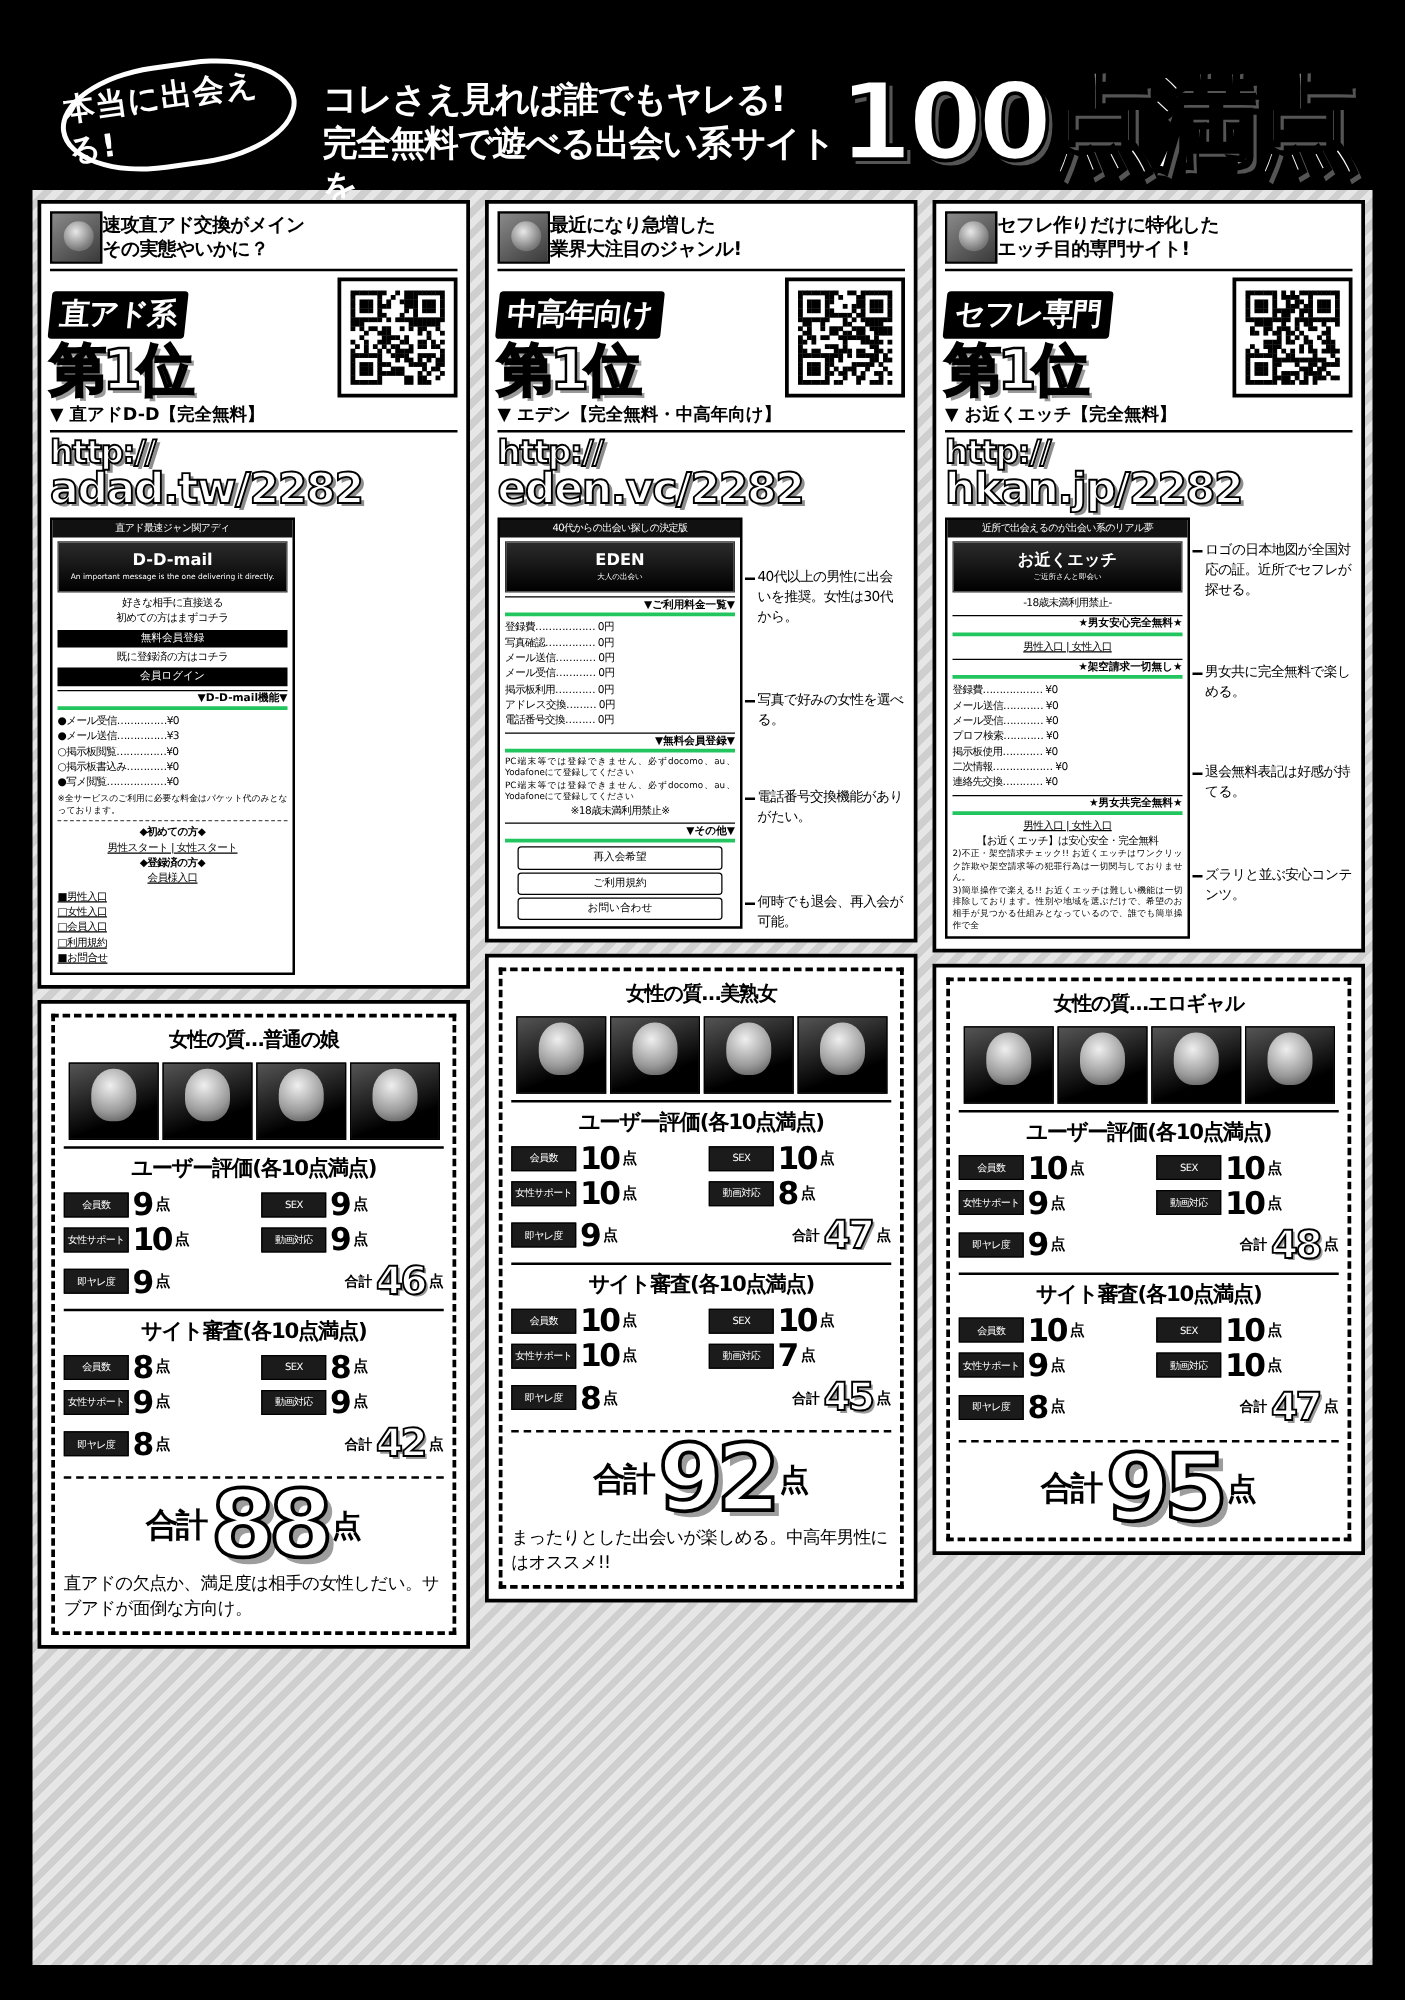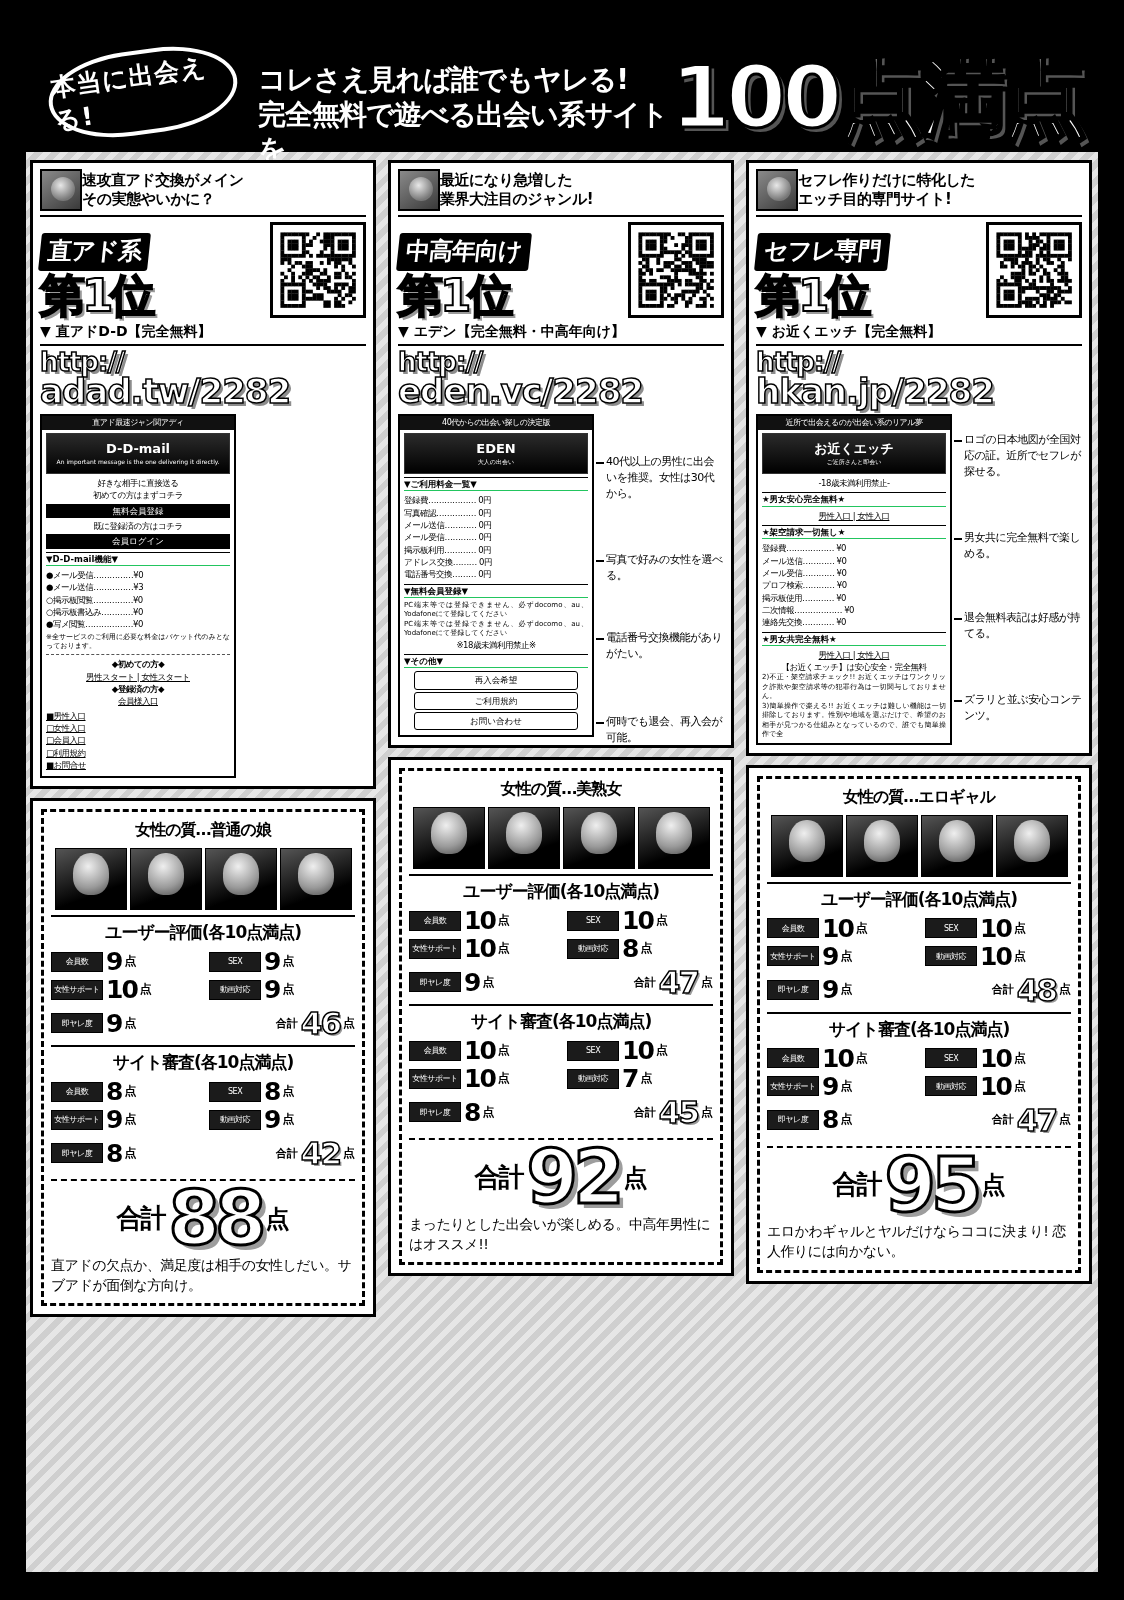--- a/index.html
+++ b/index.html
@@ -114,21 +114,21 @@
   .shot .bar { background:#111; color:#fff; text-align:center; font-size:8px; padding:1px 0; letter-spacing:-0.5px;}
   .shot .logo {
     margin:3px 4px; border:1px solid #333; background:linear-gradient(#2b2b2b,#000);
     color:#fff; text-align:center; padding:6px 2px; font-weight:bold; font-size:13px;
   }
   .shot .logo small { display:block; font-size:6px; font-weight:normal; }
   .shot .line { padding:0 4px; letter-spacing:-0.5px; }
   .shot .ctr { text-align:center; }
   .shot .inv { background:#000; color:#fff; text-align:center; margin:2px 4px; padding:1px 0; }
   .shot .btn { border:1px solid #000; margin:2px 14px; text-align:center; padding:2px 0; border-radius:3px;}
-  .shot .hdr2 { text-align:left; font-weight:bold; border-top:1px solid #000; border-bottom:1px solid #22c55e; margin:3px 4px; }
+  .shot .hdr2 { text-align:right; font-weight:bold; border-top:1px solid #000; border-bottom:3px solid #22c55e; margin:3px 4px; }
   .shot ul { margin:2px 4px; padding:0; list-style:none; }
   .shot li { letter-spacing:-0.5px; }
   .shot .sep { border-top:1px dashed #555; margin:3px 4px; }
   .shot .tiny { font-size:7px; line-height:1.35; padding:0 4px; text-align:justify; }
 
   .callouts { flex:1; position:relative; font-size:11px; line-height:1.45; letter-spacing:-0.5px; }
   .callout { position:absolute; left:8px; right:0; }
   .callout:before {
     content:""; position:absolute; left:-10px; top:8px; width:8px; height:2px; background:#000;
   }
@@ -1350,18 +1350,17 @@
                   <span class="tot-num">47</span>
                   <span class="sten">点</span>
                 </div>
               </div>
             </div>
             <div class="grand">
               <span class="g-l">合計</span>
               <span class="g-n">95</span>
               <span class="g-t">点</span>
             </div>
-            <div class="verdict">エロかわギャルとヤルだけならココに決まり! 恋人作りには向かない。</div>
           </div>
         </div>
       </div>
     </div>
 </div>
 
 </body></html>

